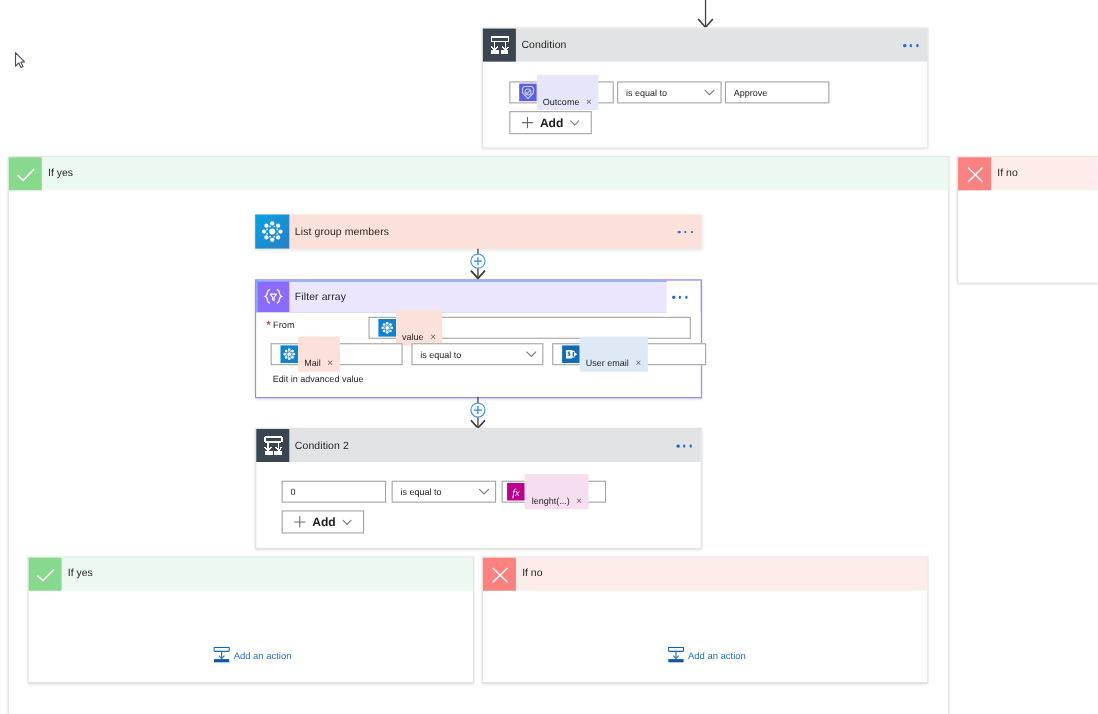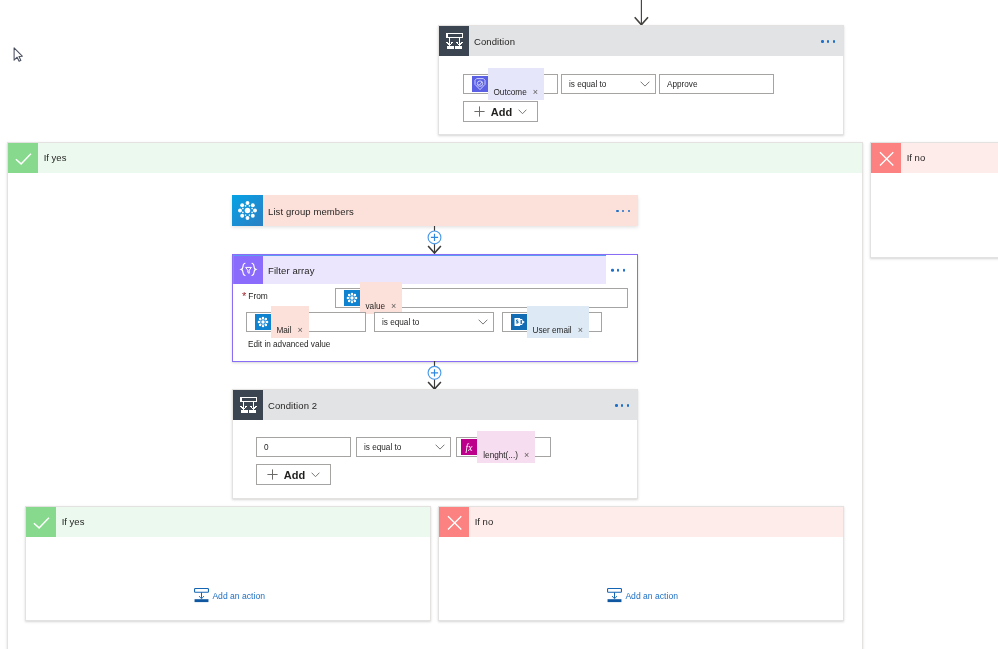--- a/index.html
+++ b/index.html
@@ -113,21 +113,21 @@
         </span>
       </div>
       <div class="field" style="left:122px;top:48px;width:95px;position:absolute">
         <span class="ph">is equal to</span>
         <span class="chev">
           <svg width="10" height="6" viewBox="0 0 10 6">
               <path d="M0.6 0.7 L5 5.1 L9.4 0.7" stroke="#7a7876" stroke-width="1.0" fill="none"></path>
             </svg>
         </span>
       </div>
-      <div class="field" style="left:220px;top:48px;width:115px;position:absolute">
+      <div class="field" style="left:220px;top:48px;width:95px;position:absolute">
         <span class="ph">Approve</span>
       </div>
 
       <div class="addbtn" style="left:24px;top:75px;width:75px;position:absolute">
         <svg width="11" height="11" viewBox="0 0 11 11">
             <path d="M5.5 0.4 L5.5 10.6 M0.4 5.5 L10.6 5.5" stroke="#6d6b69" stroke-width="1.0"></path>
           </svg>
         <span>Add</span>
         <svg width="9" height="6" viewBox="0 0 9 6">
             <path d="M0.6 0.7 L4.5 4.7 L8.4 0.7" stroke="#7a7876" stroke-width="1.0" fill="none"></path>
@@ -277,21 +277,21 @@
         </span>
       </div>
       <div class="field" style="position:absolute;left:141px;top:28px;width:120px">
         <span class="ph">is equal to</span>
         <span class="chev">
           <svg width="10" height="6" viewBox="0 0 10 6">
               <path d="M0.6 0.7 L5 5.1 L9.4 0.7" stroke="#7a7876" stroke-width="1.0" fill="none"></path>
             </svg>
         </span>
       </div>
-      <div class="field" style="position:absolute;left:269px;top:28px;width:100px">
+      <div class="field" style="position:absolute;left:269px;top:28px;width:140px">
         <span class="token">
           <span class="tkicon" style="background:#126cb4">
             <svg width="16" height="16" viewBox="0 0 16 16" fill="none">
               <path d="M3.5 4.1 L9.1 4.1 L9.1 4.9 L11.3 4.9 L11.3 6.2 L13.8 8.0 L11.3 9.8 L11.3 11.1 L9.1 11.1 L9.1 11.9 L3.5 11.9 Z" fill="#fff"></path>
               <path d="M5.0 6.5 C5.0 5.8 5.8 5.4 6.6 5.5 C7.1 5.6 7.4 5.85 7.55 6.2 L6.65 6.6 C6.55 6.4 6.35 6.3 6.15 6.4 C5.95 6.5 5.95 6.7 6.15 6.8 L7.0 7.2 C7.6 7.5 7.85 8.0 7.65 8.6 C7.4 9.3 6.5 9.6 5.7 9.4 C5.2 9.3 4.85 9.0 4.75 8.65 L5.7 8.25 C5.8 8.45 6.0 8.55 6.2 8.5 C6.5 8.45 6.5 8.2 6.3 8.1 L5.55 7.65 C5.2 7.45 5.0 7.05 5.0 6.5 Z" fill="#126cb4"></path>
               <path d="M9.55 6.0 L10.9 6.0 L10.9 10.0 L9.55 10.0 Z" fill="#126cb4"></path>
             </svg>
           </span>
           <span class="tklabel" style="background:#ddeaf6">
             <span>User email</span>

